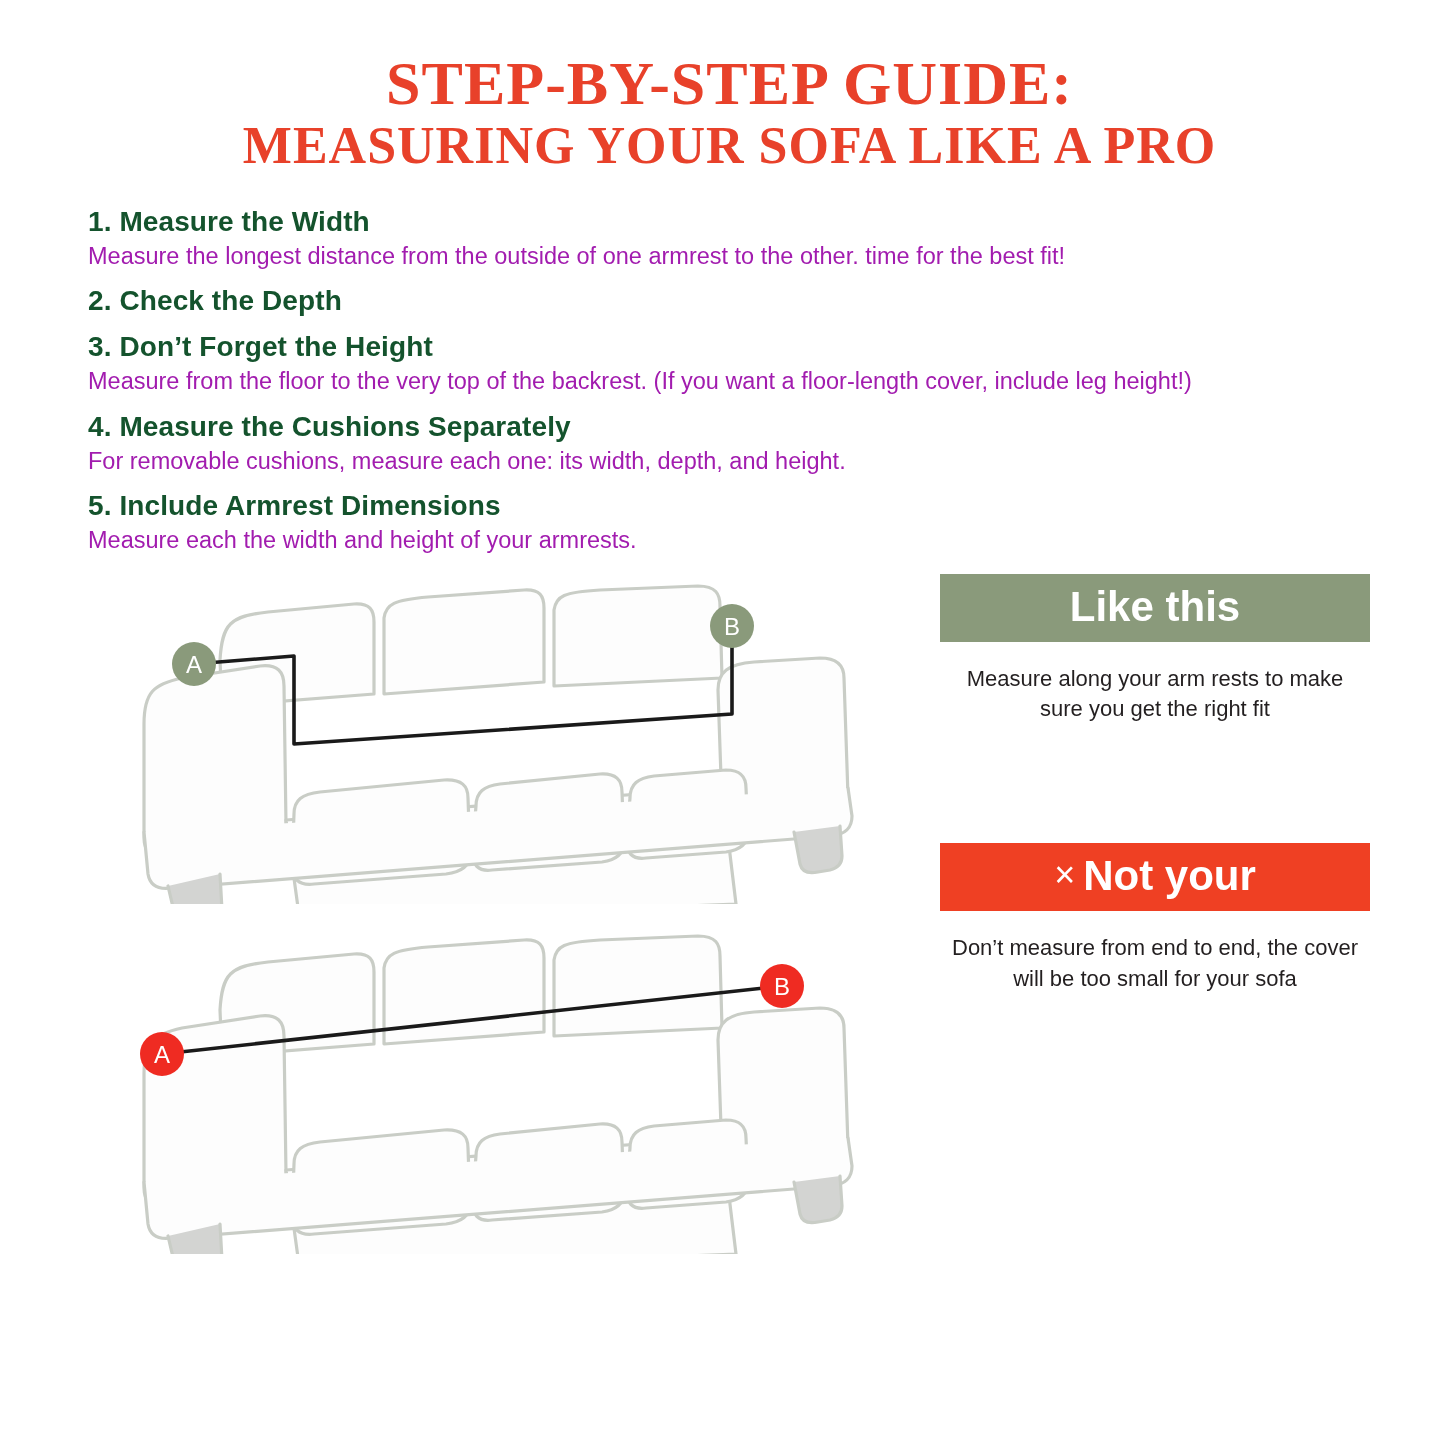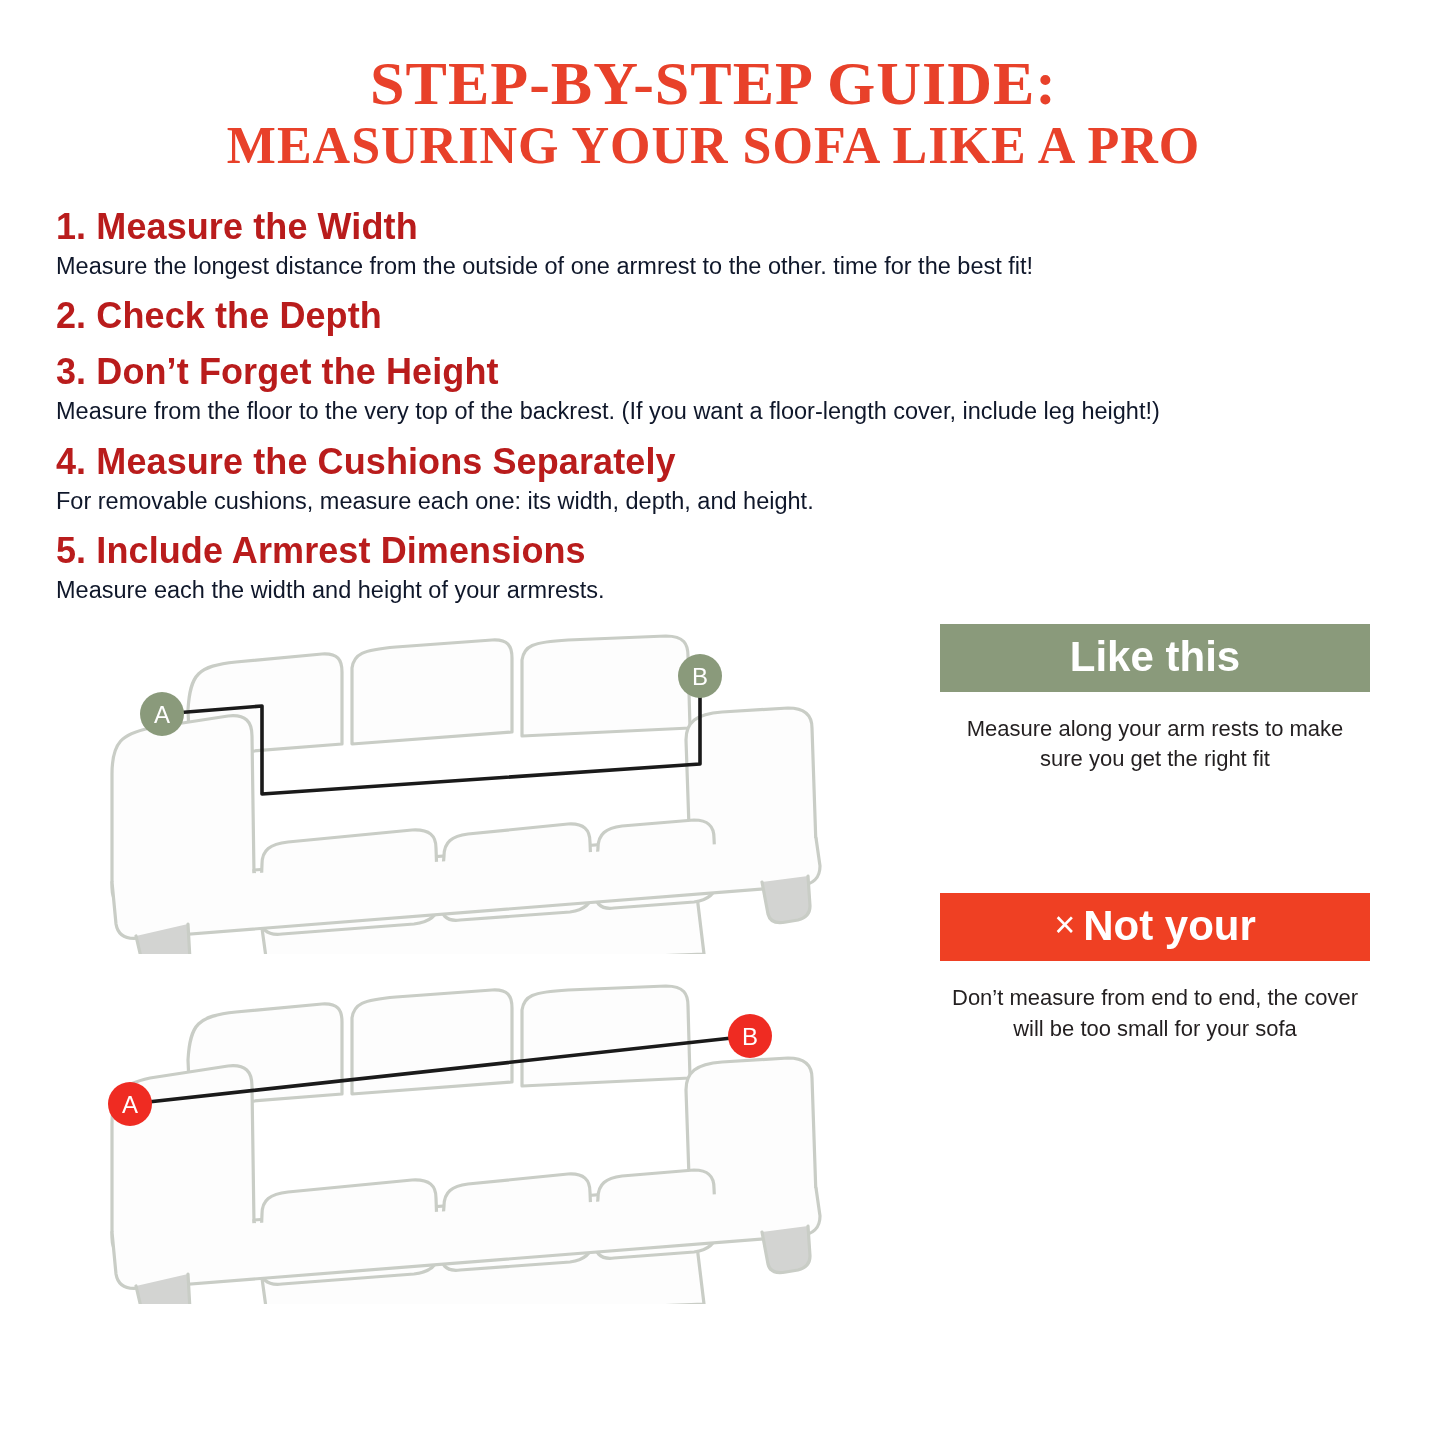--- a/index.html
+++ b/index.html
@@ -13,21 +13,21 @@
     font-family: "Liberation Sans", sans-serif;
     color: #231f20;
     overflow: hidden;
     position: relative;
   }
   .page {
     position: relative;
     width: 1445px;
     height: 1445px;
     box-sizing: border-box;
-    padding: 52px 58px 0 40px;
+    padding: 52px 58px 0 72px;
   }
 
   
   .title-block {
     text-align: center;
     color: #e8412a;
     font-family: "Liberation Serif", serif;
     font-weight: bold;
     letter-spacing: 0.5px;
     line-height: 1.0;
@@ -43,28 +43,28 @@
   }
 
   
   .steps {
     margin-top: 34px;
   }
   .step {
     margin-bottom: 14px;
   }
   .step-head {
-    color: #b91c1c;
-    font-size: 36px;
+    color: #14532d;
+    font-size: 28px;
     font-weight: bold;
     letter-spacing: 0.1px;
     margin: 0 0 4px 16px;
   }
   .step-body {
-    color: #0f172a;
+    color: #a21caf;
     font-size: 23.5px;
     line-height: 1.25;
     margin: 0 0 0 16px;
   }
 
   
   .lower {
     position: relative;
     margin-top: 18px;
     height: 700px;

